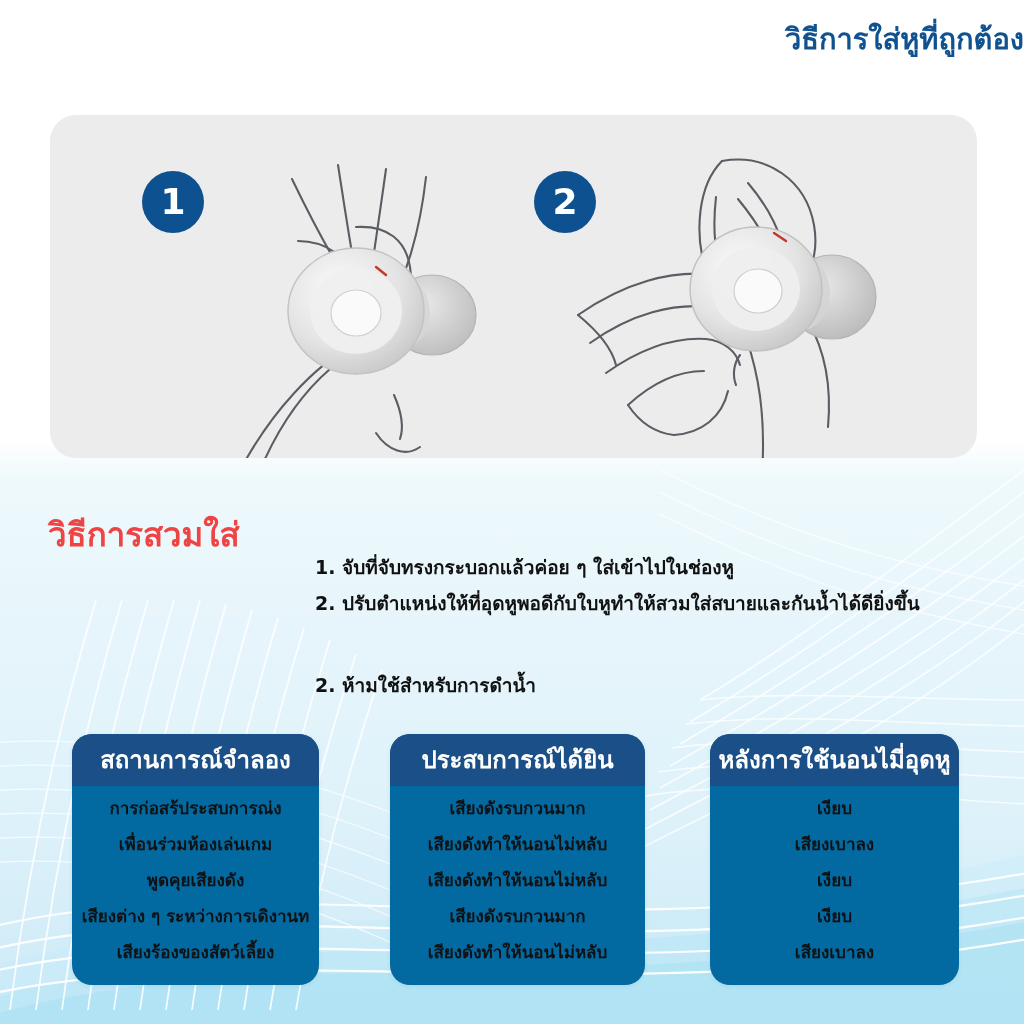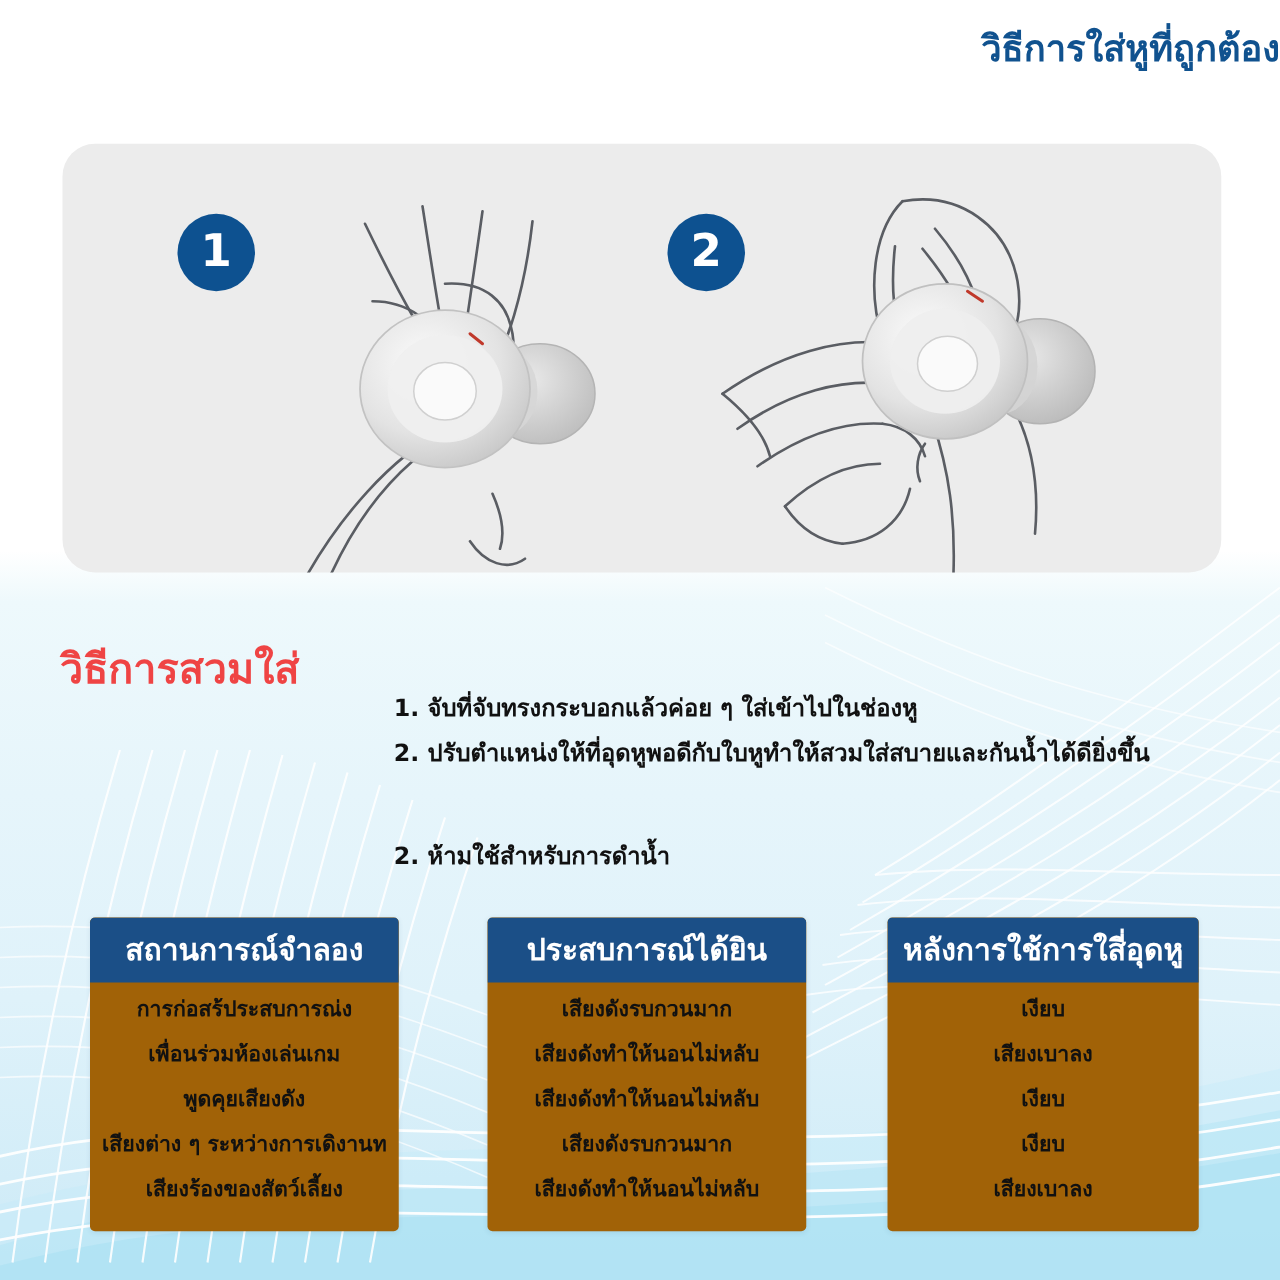--- a/index.html
+++ b/index.html
@@ -45,21 +45,21 @@
   #head-wear{left:48px;top:508px;}
   #head-know{left:48px;top:625px;}
   .sect-list{position:absolute;color:#111111;font-size:19px;font-weight:700;line-height:1.0;margin-top:40px;}
   #list-wear{left:315px;top:518px;}
   #list-know{left:315px;top:636px;}
   .sect-list .li{margin-bottom:17px;white-space:nowrap;}
 
   
   .cards{position:absolute;left:0;top:734px;width:1024px;height:258px;}
   .card{
-    position:absolute;top:0;background:#a16207;border-radius:4px;overflow:hidden;
+    position:absolute;top:0;background:#0369a1;border-radius:20px;overflow:hidden;
     box-shadow:0 1px 4px rgba(40,90,130,.10);
   }
   #card0{left:72px;width:247px;height:251px;}
   #card1{left:390px;width:255px;height:251px;}
   #card2{left:710px;width:249px;height:251px;}
   .card-head{
     background:#1b4f87;color:#ffffff;text-align:center;
     font-size:24px;font-weight:700;height:52px;line-height:52px;white-space:nowrap;
   }
   .card-body{padding:14px 6px 0 6px;text-align:center;}
@@ -268,21 +268,21 @@
       <div class="card-body">
         <div class="card-row">เสียงดังรบกวนมาก</div>
         <div class="card-row">เสียงดังทำให้นอนไม่หลับ</div>
         <div class="card-row">เสียงดังทำให้นอนไม่หลับ</div>
         <div class="card-row">เสียงดังรบกวนมาก</div>
         <div class="card-row">เสียงดังทำให้นอนไม่หลับ</div>
       </div>
     </div>
 
     <div class="card" id="card2">
-      <div class="card-head">หลังการใช้การใสี่อุดหู</div>
+      <div class="card-head">หลังการใช้นอนไมี่อุดหู</div>
       <div class="card-body">
         <div class="card-row">เงียบ</div>
         <div class="card-row">เสียงเบาลง</div>
         <div class="card-row">เงียบ</div>
         <div class="card-row">เงียบ</div>
         <div class="card-row">เสียงเบาลง</div>
       </div>
     </div>
 
   </div>

